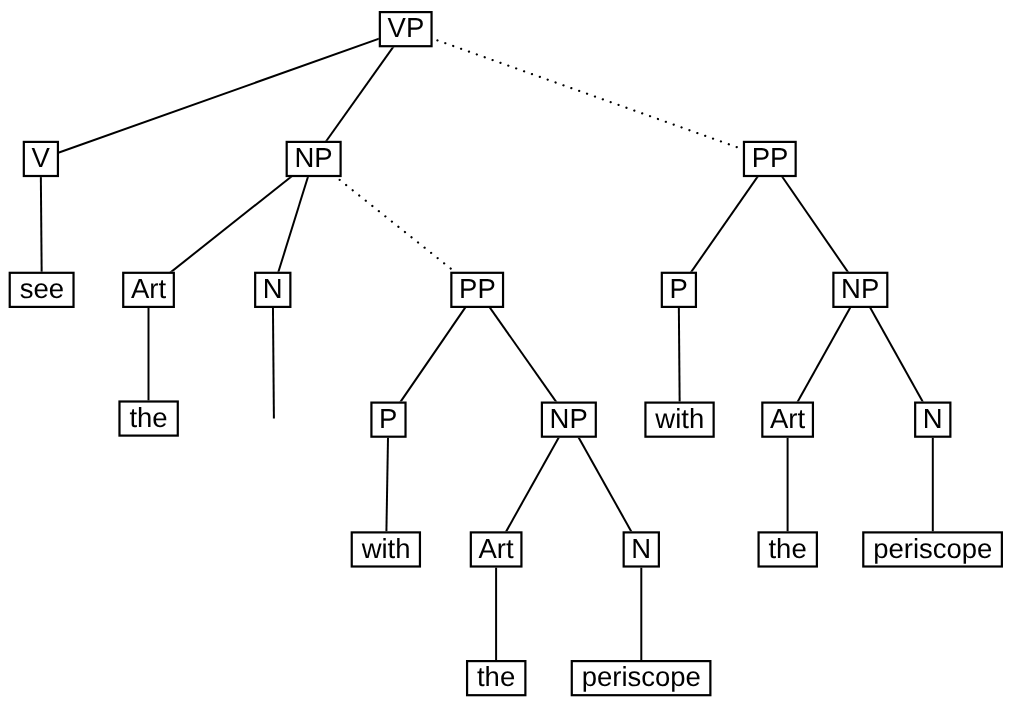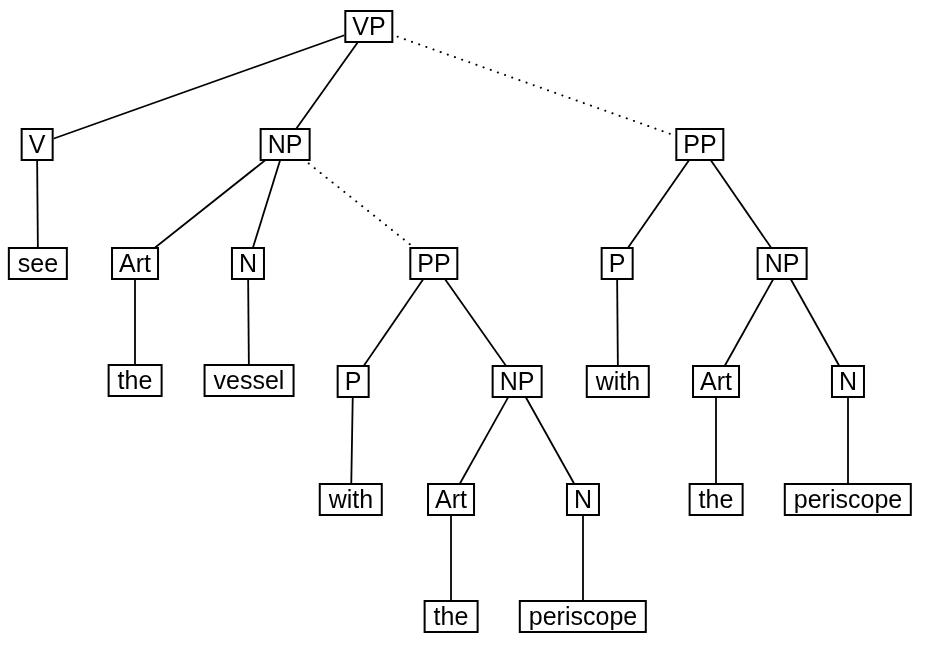--- a/index.html
+++ b/index.html
@@ -83,21 +83,20 @@
     <div class="node" id="n-v" style="left:37px;  top:128px">V</div>
     <div class="node" id="n-np1" style="left:285px; top:128px">NP</div>
     <div class="node" id="n-pp2" style="left:700px; top:128px">PP</div>
     <div class="node word" id="n-see" style="left:38px;  top:247px">see</div>
     <div class="node" id="n-art1" style="left:135px; top:247px">Art</div>
     <div class="node" id="n-n1" style="left:248px; top:247px">N</div>
     <div class="node" id="n-pp1" style="left:434px; top:247px">PP</div>
     <div class="node" id="n-p2" style="left:617px; top:247px">P</div>
     <div class="node" id="n-np3" style="left:782px; top:247px">NP</div>
     <div class="node word" id="n-the1" style="left:135px; top:364px">the</div>
-    <div class="node word" id="n-vessel" style="left:249px; top:364px">vessel</div>
     <div class="node" id="n-p1" style="left:353px; top:365px">P</div>
     <div class="node" id="n-np2" style="left:517px; top:365px">NP</div>
     <div class="node word" id="n-with2" style="left:618px; top:365px">with</div>
     <div class="node" id="n-art3" style="left:716px; top:365px">Art</div>
     <div class="node" id="n-n3" style="left:848px; top:365px">N</div>
     <div class="node word" id="n-with1" style="left:351px; top:483px">with</div>
     <div class="node" id="n-art2" style="left:451px; top:483px">Art</div>
     <div class="node" id="n-n2" style="left:583px; top:483px">N</div>
     <div class="node word" id="n-the3" style="left:716px; top:483px">the</div>
     <div class="node word" id="n-periscope2" style="left:848px; top:483px">periscope</div>

